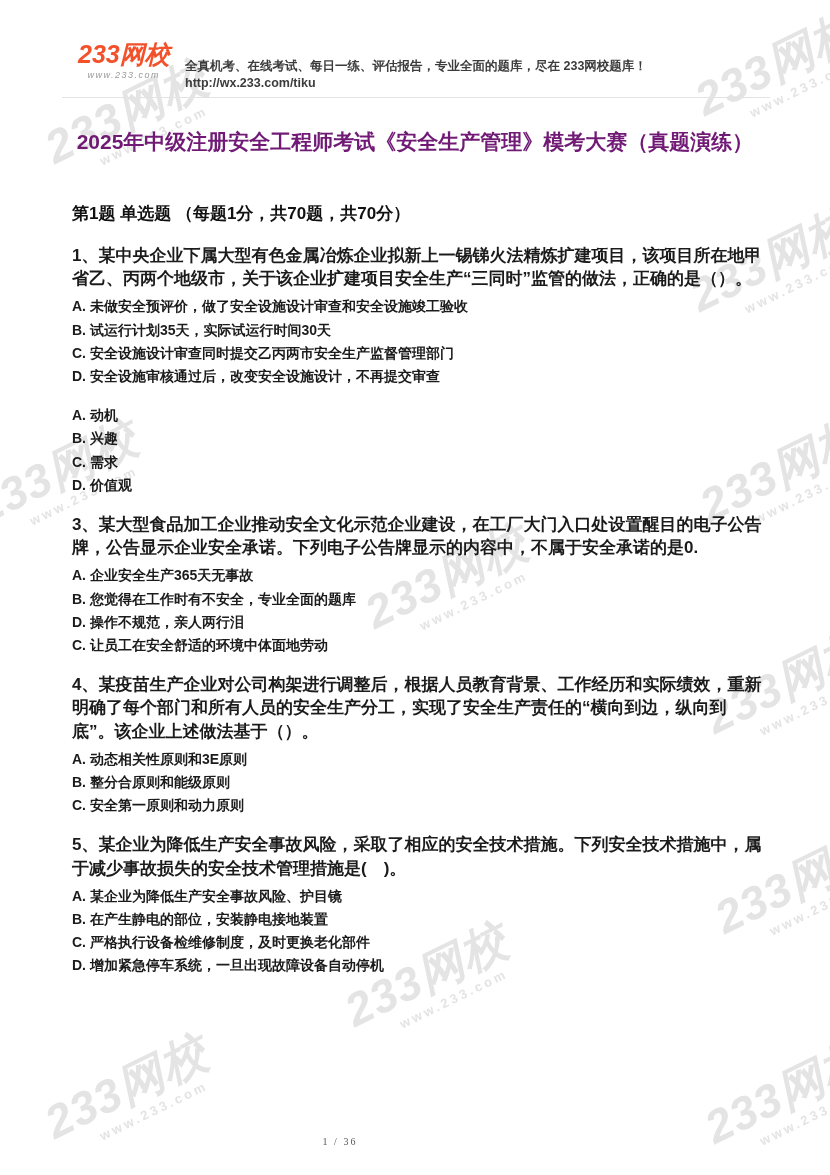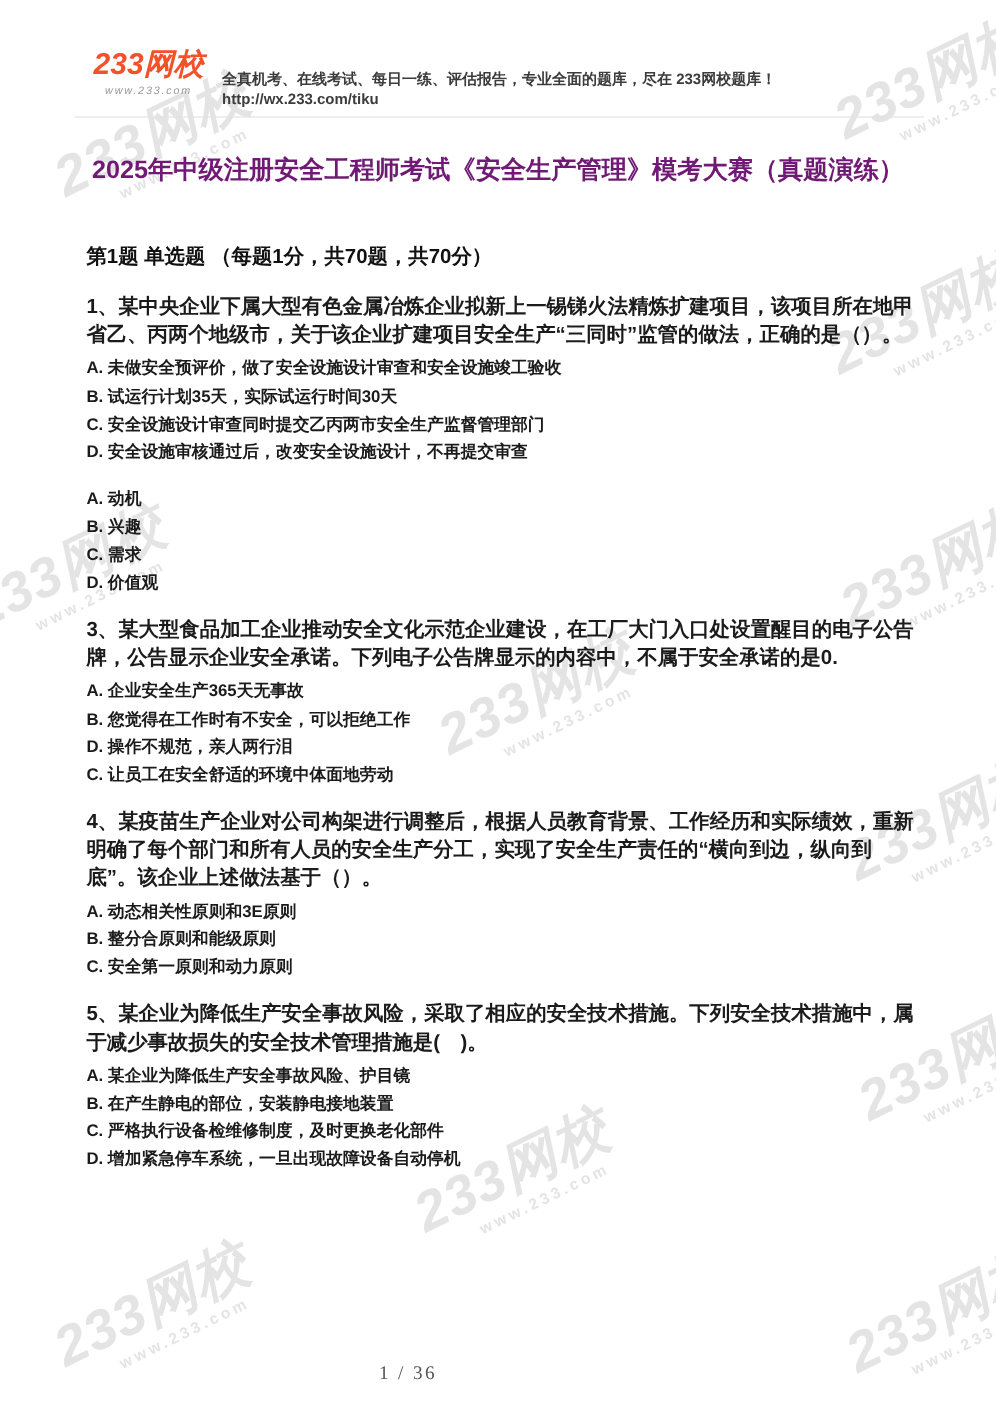--- a/index.html
+++ b/index.html
@@ -66,21 +66,21 @@
   .question { margin-top:16px; }
   .stem   { margin:0; font-size:17px; font-weight:600; line-height:23.2px; }
   .options{ margin-top:5px; }
   .option { font-size:14px; font-weight:600; line-height:23.2px; }
 
   
   .footer-page {
     position:absolute; left:0; top:1136px; width:680px;
     text-align:center;
     font-family:"Liberation Serif", serif;
-    font-size:16px; color:#555555; letter-spacing:2px;
+    font-size:10px; color:#555555; letter-spacing:2px;
   }
 </style>
 </head>
 <body>
 
 <div class="wm-layer">
     <div class="wm" style="left: 130px; top: 120px; color: rgb(228, 228, 228);">
       <span class="wm-big">233网校</span>
       <span class="wm-small">www.233.com</span>
     </div>
@@ -155,21 +155,21 @@
           <div class="option">A. 动机</div>
           <div class="option">B. 兴趣</div>
           <div class="option">C. 需求</div>
           <div class="option">D. 价值观</div>
         </div>
       </div>
       <div class="question">
         <p class="stem">3、某大型食品加工企业推动安全文化示范企业建设，在工厂大门入口处设置醒目的电子公告牌，公告显示企业安全承诺。下列电子公告牌显示的内容中，不属于安全承诺的是0.</p>
         <div class="options">
           <div class="option">A. 企业安全生产365天无事故</div>
-          <div class="option">B. 您觉得在工作时有不安全，可以拒绝工作</div>
+          <div class="option">B. 您觉得在工作时有不安全，专业全面的题库</div>
           <div class="option">D. 操作不规范，亲人两行泪</div>
           <div class="option">C. 让员工在安全舒适的环境中体面地劳动</div>
         </div>
       </div>
       <div class="question">
         <p class="stem">4、某疫苗生产企业对公司构架进行调整后，根据人员教育背景、工作经历和实际绩效，重新明确了每个部门和所有人员的安全生产分工，实现了安全生产责任的“横向到边，纵向到底”。该企业上述做法基于（）。</p>
         <div class="options">
           <div class="option">A. 动态相关性原则和3E原则</div>
           <div class="option">B. 整分合原则和能级原则</div>
           <div class="option">C. 安全第一原则和动力原则</div>

